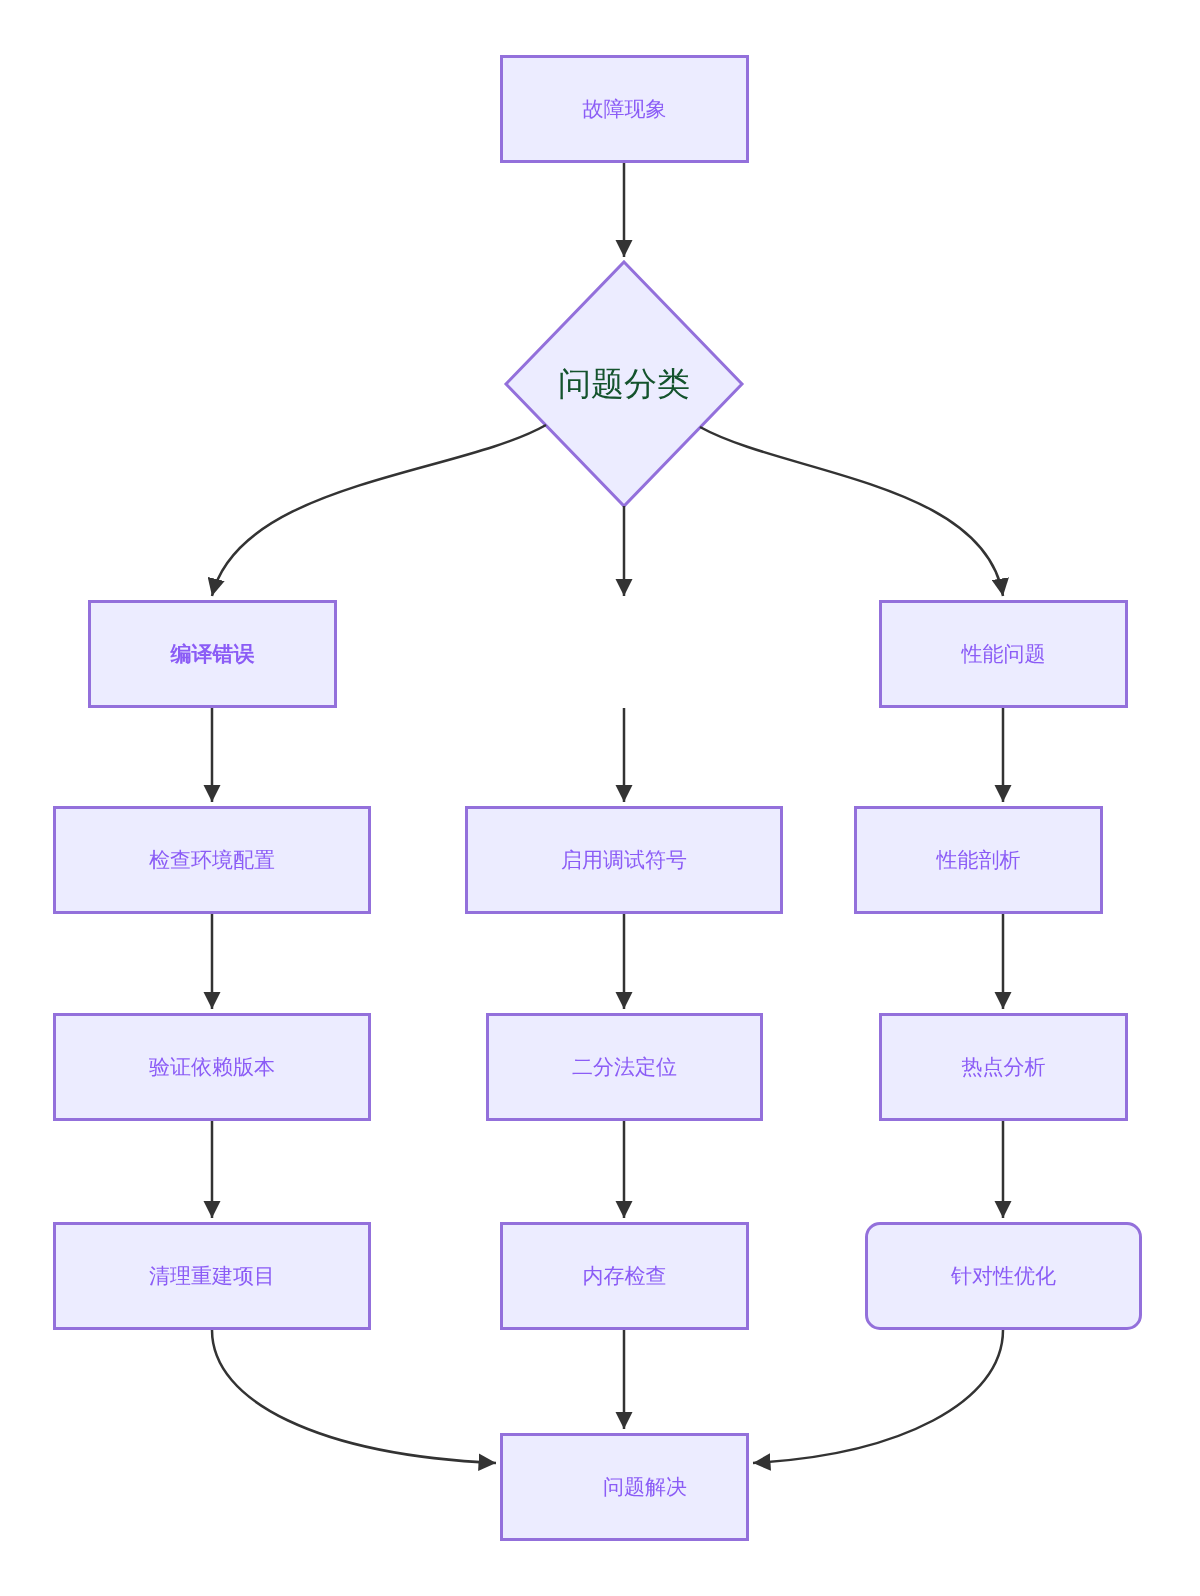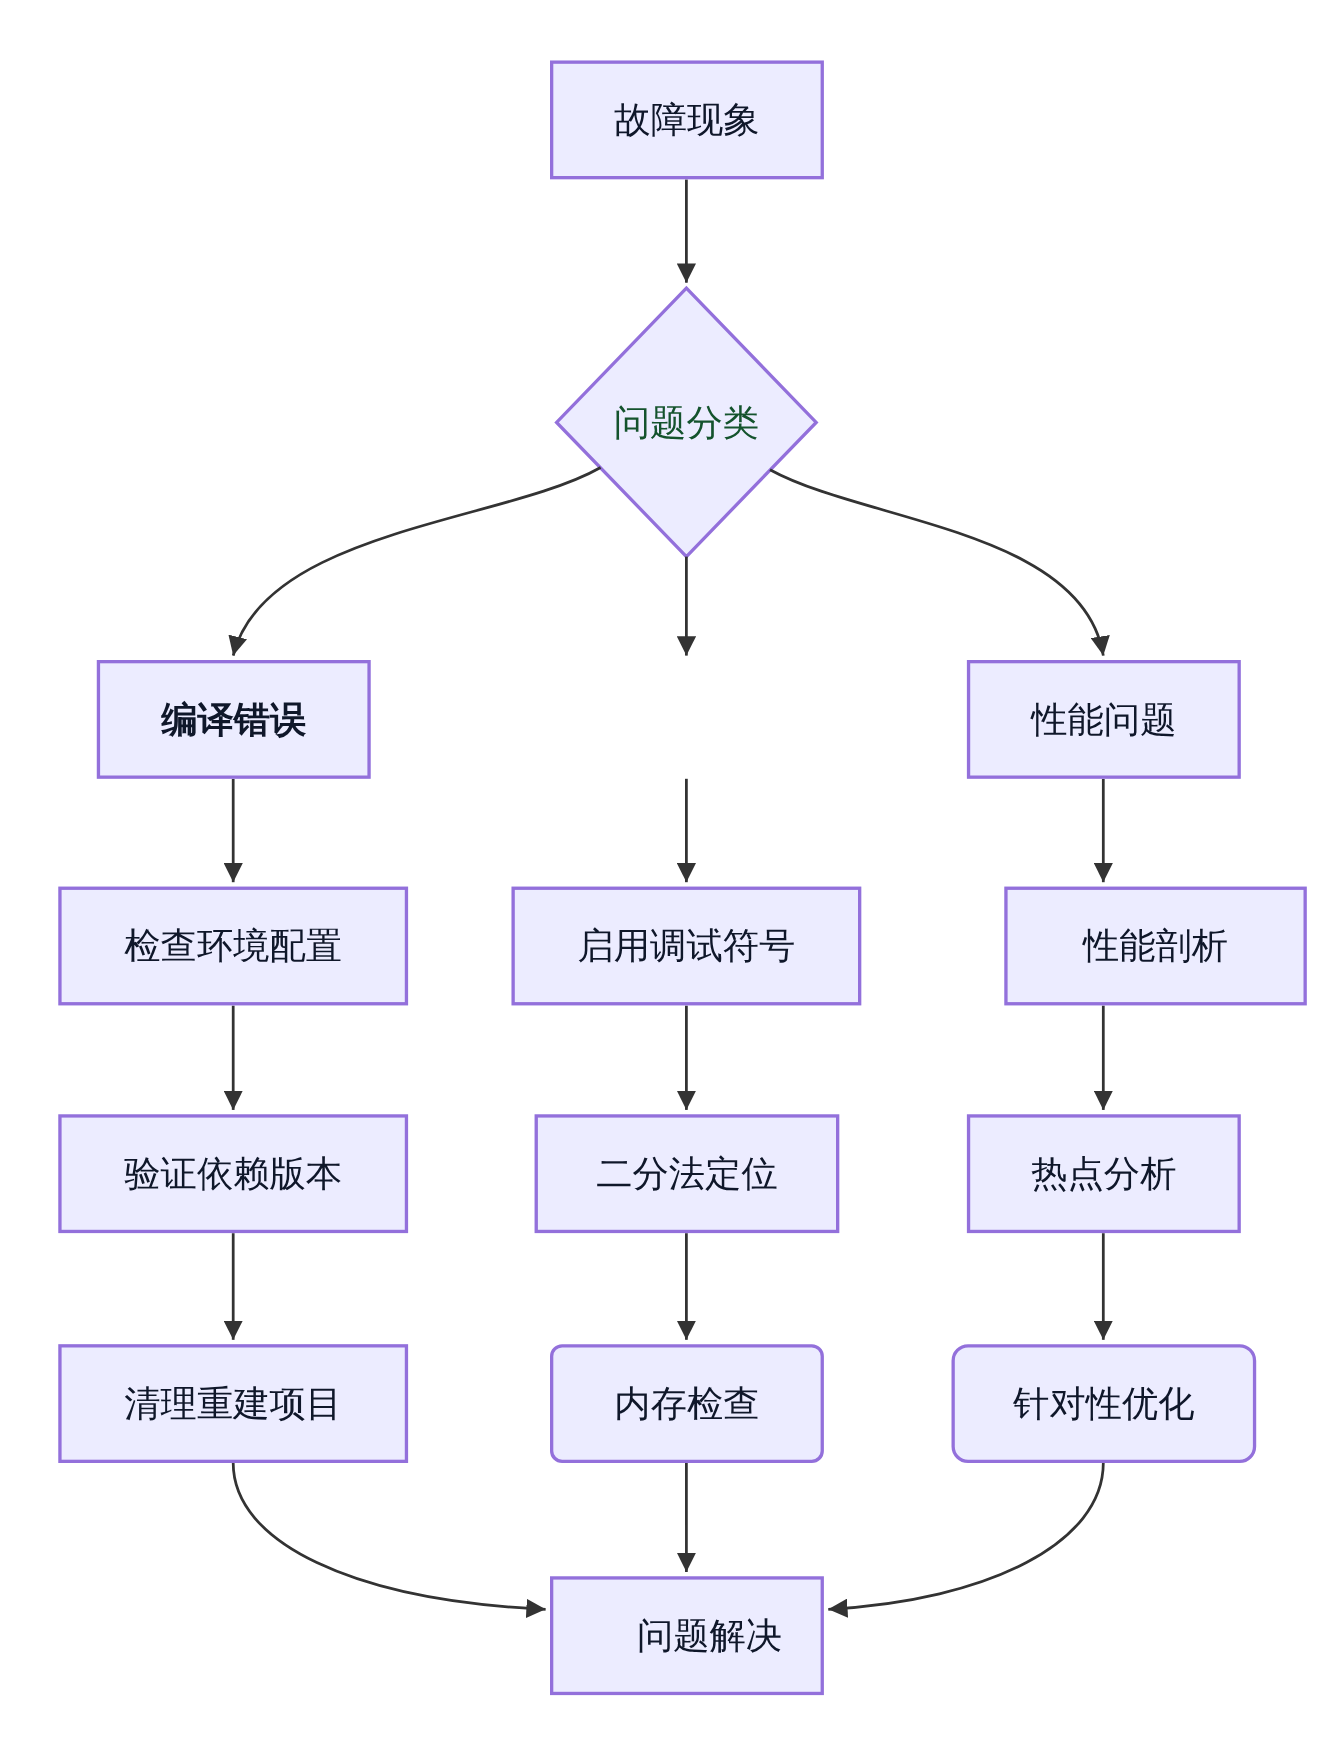--- a/index.html
+++ b/index.html
@@ -30,22 +30,22 @@
   .node {
     position: absolute;
     z-index: 2;
     box-sizing: border-box;
     height: 108px;
     background: #ECECFF;
     border: 3px solid #9370DB;
     display: flex;
     align-items: center;
     justify-content: center;
-    font-size: 33px;
-    color: #0f172a;
+    font-size: 21px;
+    color: #8b5cf6;
     white-space: nowrap;
   }
   .label-only {
     position: absolute;
     z-index: 2;
     box-sizing: border-box;
     display: flex;
     align-items: center;
     justify-content: center;
     font-size: 33px;
@@ -55,26 +55,26 @@
     border: none;
   }
   
   .n-start        { left: 500px; top: 55px;   width: 249px; }
   .n-classify-lbl { left: 504px; top: 330px;  width: 240px; height: 108px; }
   .n-compile      { left: 88px;  top: 600px;  width: 249px; font-weight: bold; }
   .n-runtime      { left: 486px; top: 600px;  width: 277px; }
   .n-perf         { left: 879px; top: 600px;  width: 249px; }
   .n-checkenv     { left: 53px;  top: 806px;  width: 318px; }
   .n-debugsym     { left: 465px; top: 806px;  width: 318px; }
-  .n-profiling    { left: 913px; top: 806px;  width: 275px; }
+  .n-profiling    { left: 854px; top: 806px;  width: 249px; }
   .n-deps         { left: 53px;  top: 1013px; width: 318px; }
   .n-bisect       { left: 486px; top: 1013px; width: 277px; }
   .n-hotspot      { left: 879px; top: 1013px; width: 249px; }
   .n-rebuild      { left: 53px;  top: 1222px; width: 318px; }
-  .n-memcheck     { left: 500px; top: 1222px; width: 249px; border-radius: 11px; }
+  .n-memcheck     { left: 500px; top: 1222px; width: 249px; }
   .n-optimize     { left: 865px; top: 1222px; width: 277px; border-radius: 15px; }
   .n-solved       { left: 500px; top: 1433px; width: 249px; padding-left: 41px; }
 </style>
 </head>
 <body>
 
 <div class="canvas">
 
   <svg class="edges" viewBox="0 0 1200 1596" xmlns="http://www.w3.org/2000/svg">
     <defs>

